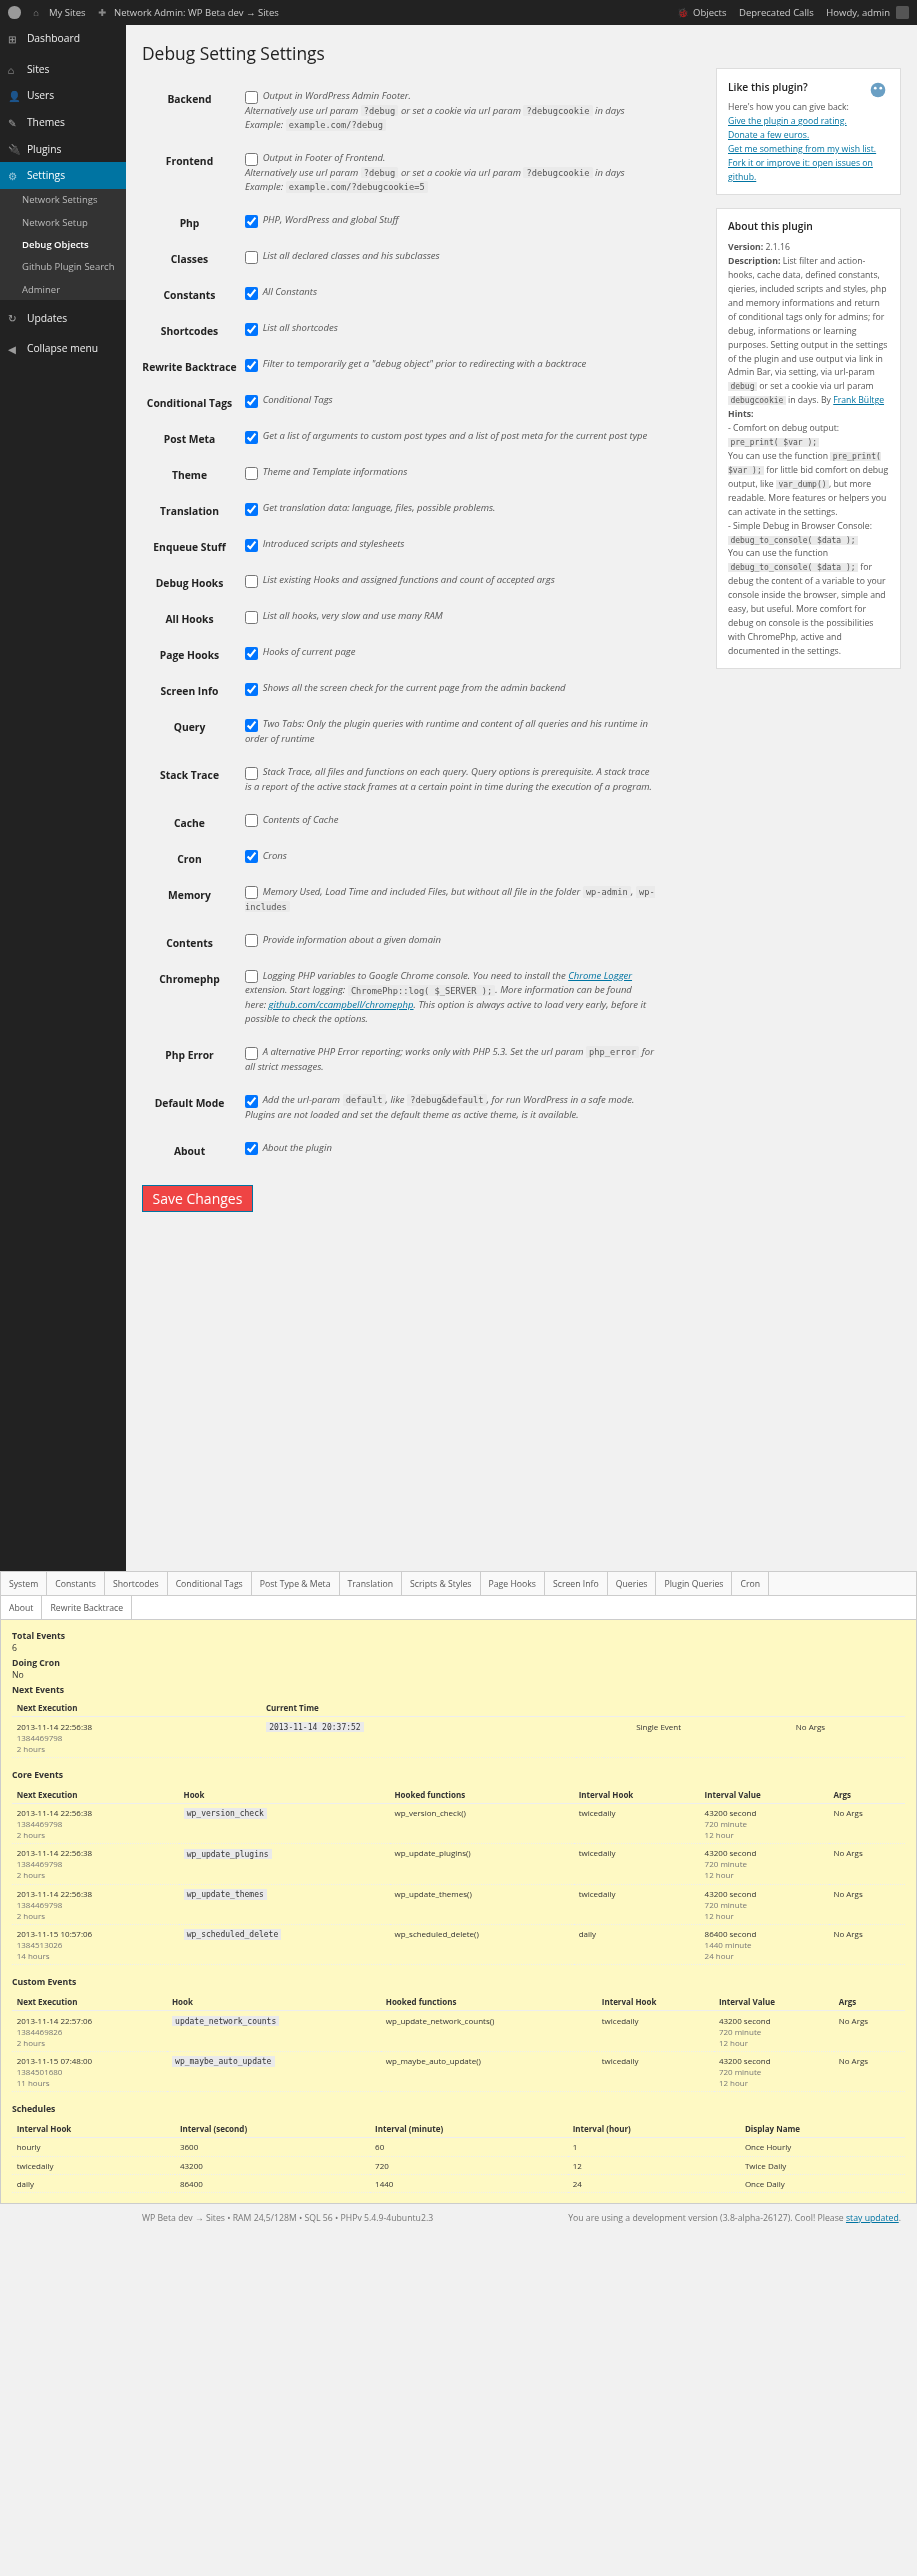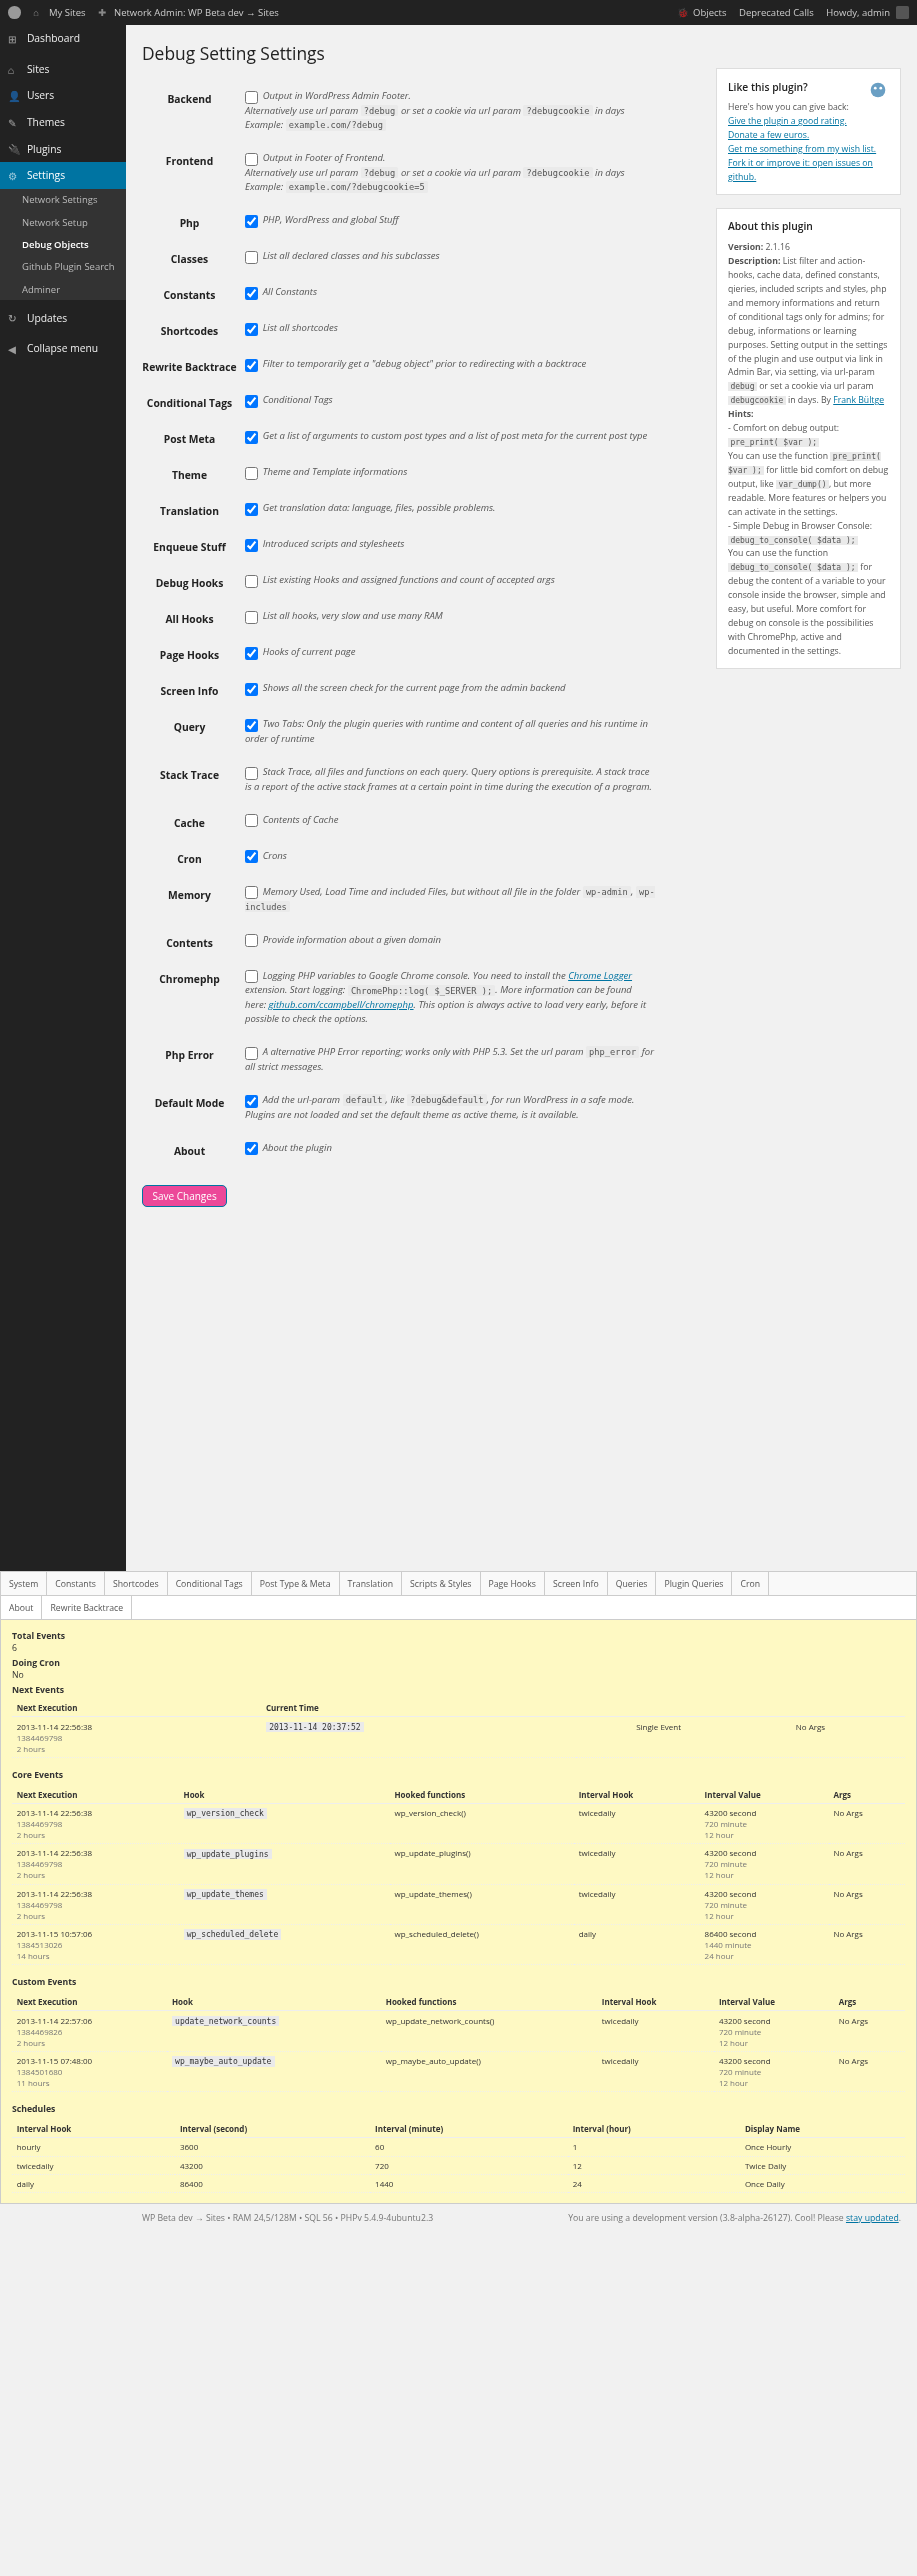--- a/index.html
+++ b/index.html
@@ -28,21 +28,21 @@
 
 .form-table { width: 521px; border-collapse: collapse; }
 .form-table tr { }
 .form-table th { width: 103px; text-align:center; vertical-align:top; padding:11px 8px 11px 0; font-weight:700; font-size:10.3px; color:#222; }
 .form-table td { padding:8px 8px 11px 0; vertical-align:top; font-size:9.5px; color:#555; font-style:italic; line-height:1.5; }
 .form-table td input[type=checkbox] { margin-right:4.7px; vertical-align:top; margin-top:1.6px; }
 .form-table td .desc { display:inline; }
 .form-table code { background:#eaeaea; padding:0.8px 3.2px; font-family: Consolas, monospace; font-style:normal; font-size:8.7px; border-radius:1.6px; }
 .form-table td a { color:#0074a2; }
 
-.button-primary { background:#ec4899; border:0.8px solid #0074a2; color:#fff; padding:3.2px 9.5px; border-radius:5px; cursor:pointer; font-size:10px; margin-top:16px; }
+.button-primary { background:#ef4444; border:0.8px solid #0074a2; color:#fff; padding:3.2px 9.5px; border-radius:0; cursor:pointer; font-size:14px; margin-top:16px; }
 
 
 .side-col { position:absolute; right:16px; top:43px; width:185px; }
 .postbox { background:#fff; border:0.8px solid #ddd; margin-bottom:12.6px; padding:9.5px 11px; font-size:8.7px; line-height:1.6; color:#555; }
 .postbox h3 { font-size:10.3px; font-weight:600; color:#222; margin-bottom:6.3px; }
 .postbox a { color:#0074a2; text-decoration:underline; }
 .postbox code { background:#eaeaea; padding:0 2.4px; font-family:Consolas,monospace; font-size:8px; }
 .bug-icon { float:right; width:22px; height:22px; }
 
 

